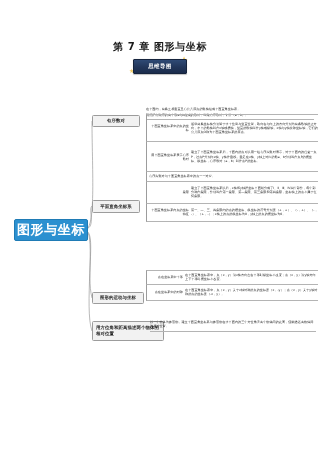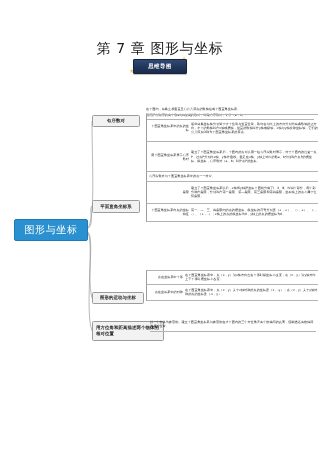--- a/index.html
+++ b/index.html
@@ -16,22 +16,22 @@
     color: #231f20;
   }
 
   
   .chapter-title {
     position: absolute;
     top: 40px;
     left: 0;
     width: 320px;
     text-align: center;
-    font-size: 14px;
-    font-weight: normal;
+    font-size: 10px;
+    font-weight: bold;
     letter-spacing: 0.6px;
     color: #1a1a1a;
   }
   .badge-wrap {
     position: absolute;
     top: 57px;
     left: 0;
     width: 320px;
     height: 20px;
   }
@@ -90,22 +90,22 @@
     height: 20px;
     background: #2b90d0;
     border: 0.5px solid #1f7bb5;
     border-radius: 2px;
     display: flex;
     align-items: center;
     justify-content: center;
   }
   .root-node span {
     color: #ffffff;
-    font-size: 10px;
-    font-weight: normal;
+    font-size: 13px;
+    font-weight: bold;
     letter-spacing: 0.6px;
   }
 
   
   .branch-node {
     position: absolute;
     background: #f2f2f2;
     border: 0.5px solid #9c9c9c;
     border-radius: 1.5px;
     box-sizing: border-box;

